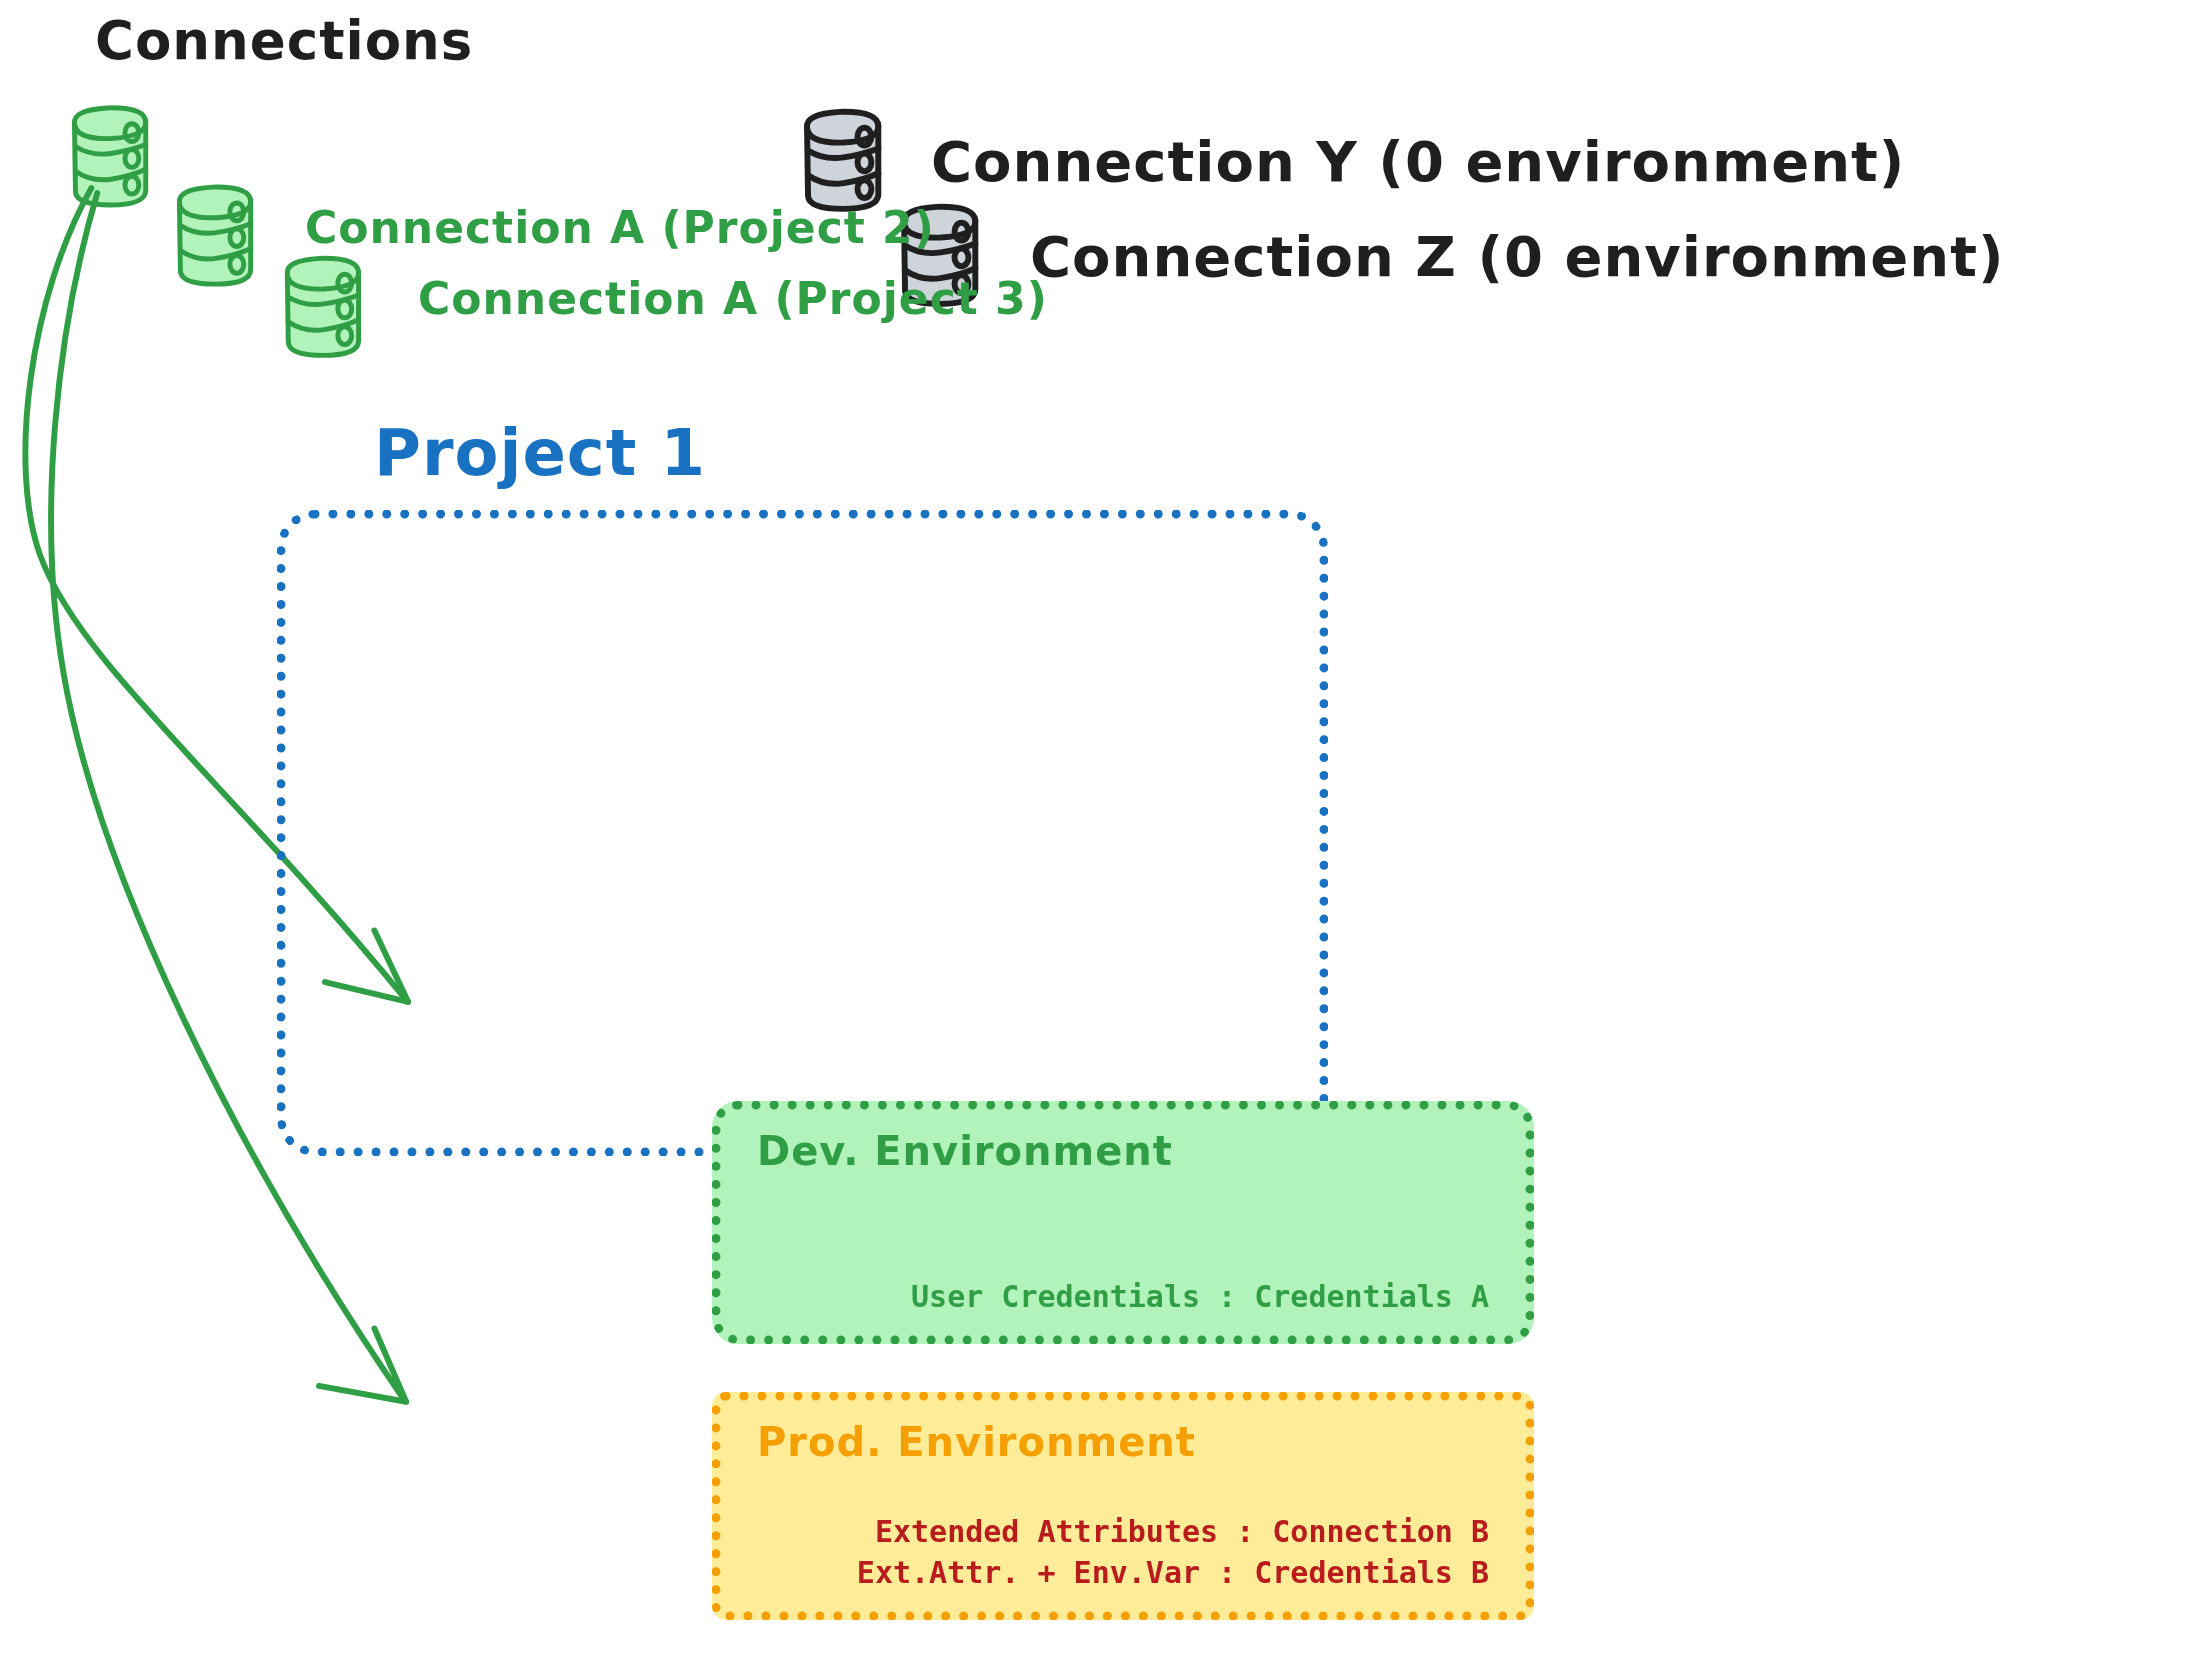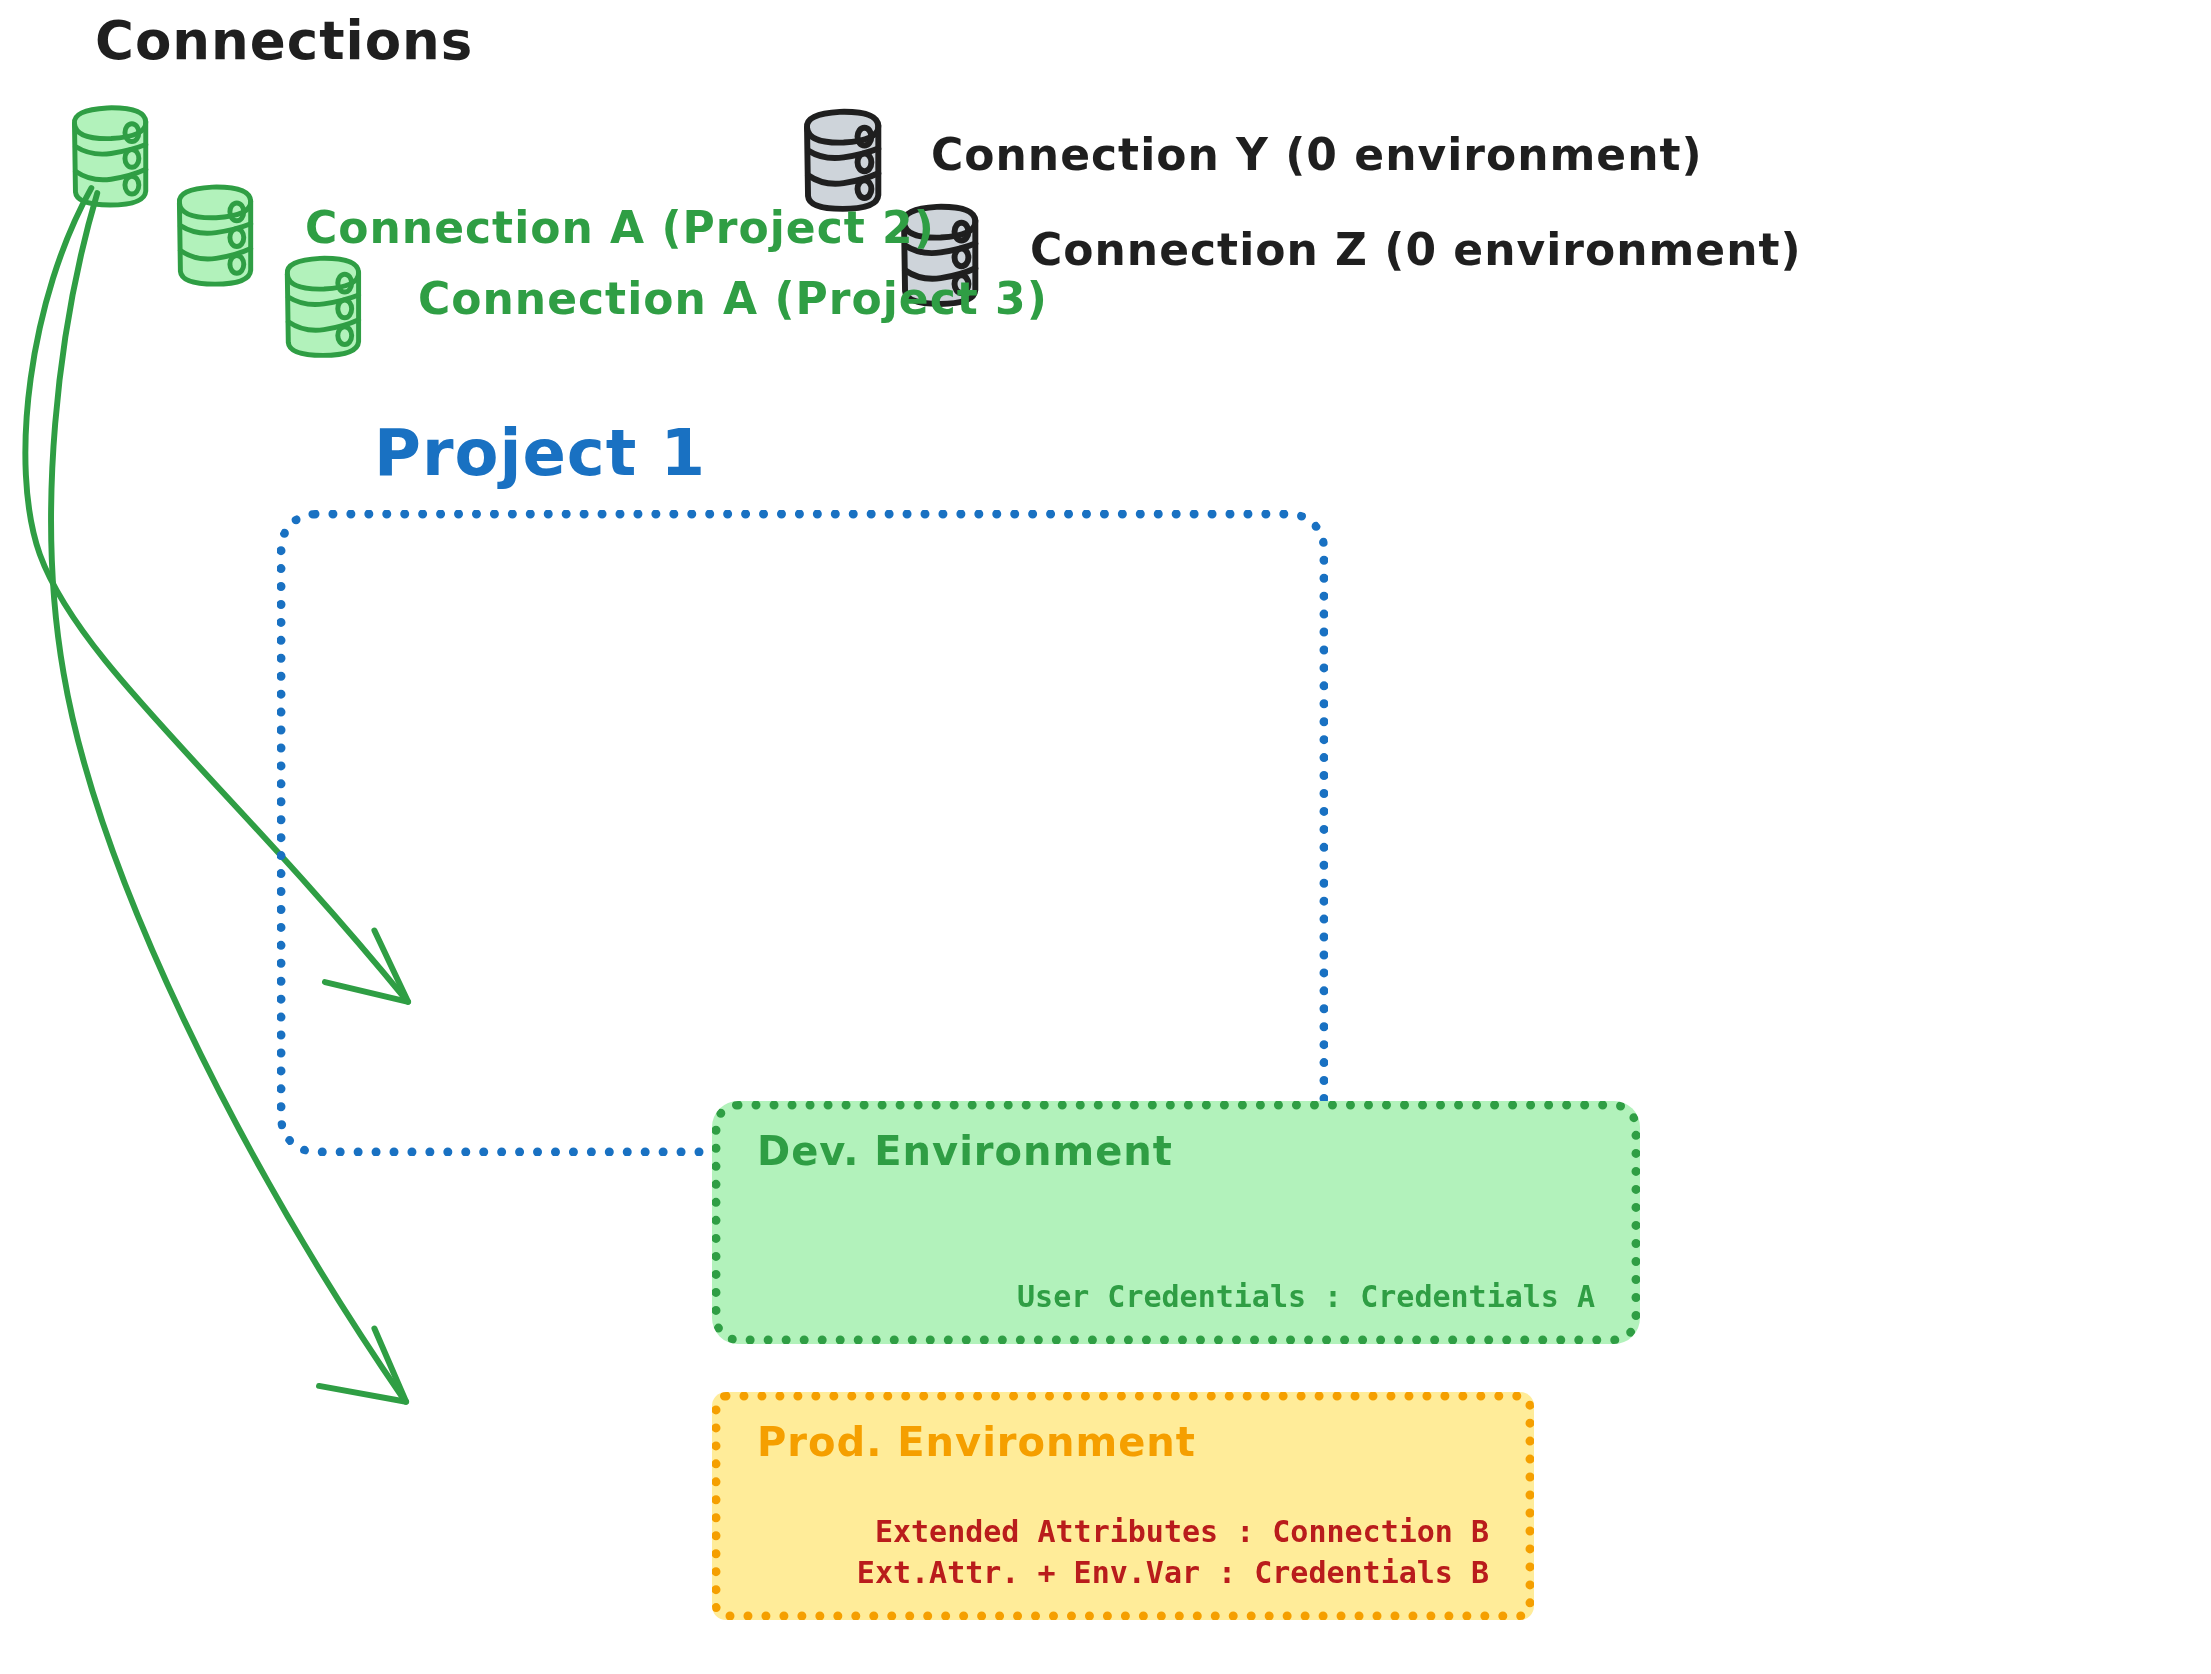--- a/index.html
+++ b/index.html
@@ -12,39 +12,39 @@
 
   
   .hand{font-family:"DejaVu Sans", sans-serif;font-weight:700;letter-spacing:1px;}
   .mono{font-family:"DejaVu Sans Mono", monospace;font-weight:700;letter-spacing:0px;}
 
   .lbl{position:absolute;white-space:nowrap;margin-left:40px;}
 
   #connections-title{left:55px;top:10px;font-size:53px;color:#1f1f1f;}
 
   .conn-green{color:#2f9e44;font-size:44px;}
-  .conn-black{color:#1f1f1f;font-size:44px;}
+  .conn-black{color:#1f1f1f;font-size:56px;}
 
   #conn-a1{left:161px;top:123px;}
   #conn-a2{left:265px;top:202px;}
   #conn-a3{left:378px;top:273px;}
   #conn-y{left:891px;top:129px;}
   #conn-z{left:990px;top:224px;}
 
   #project-title{left:334px;top:416px;font-size:64px;color:#1971c2;}
 
   
   #project-box{
     position:absolute;left:277px;top:510px;width:1051px;height:646px;
     border:9px dotted #1971c2;border-radius:38px;box-sizing:border-box;
   }
 
   
   #dev-env{
-    position:absolute;left:426px;top:582px;width:928px;height:243px;
+    position:absolute;left:426px;top:582px;width:822px;height:243px;
     background:#b2f2bb;border:9px dotted #2f9e44;border-radius:26px;box-sizing:border-box;
   }
   #prod-env{
     position:absolute;left:426px;top:873px;width:822px;height:228px;
     background:#ffec99;border:9px dotted #f59f00;border-radius:14px;box-sizing:border-box;
   }
   .env-title{position:absolute;left:36px;top:18px;font-size:40px;white-space:nowrap;}
   #dev-env .env-title{color:#2f9e44;}
   #prod-env .env-title{color:#f59f00;}
 

